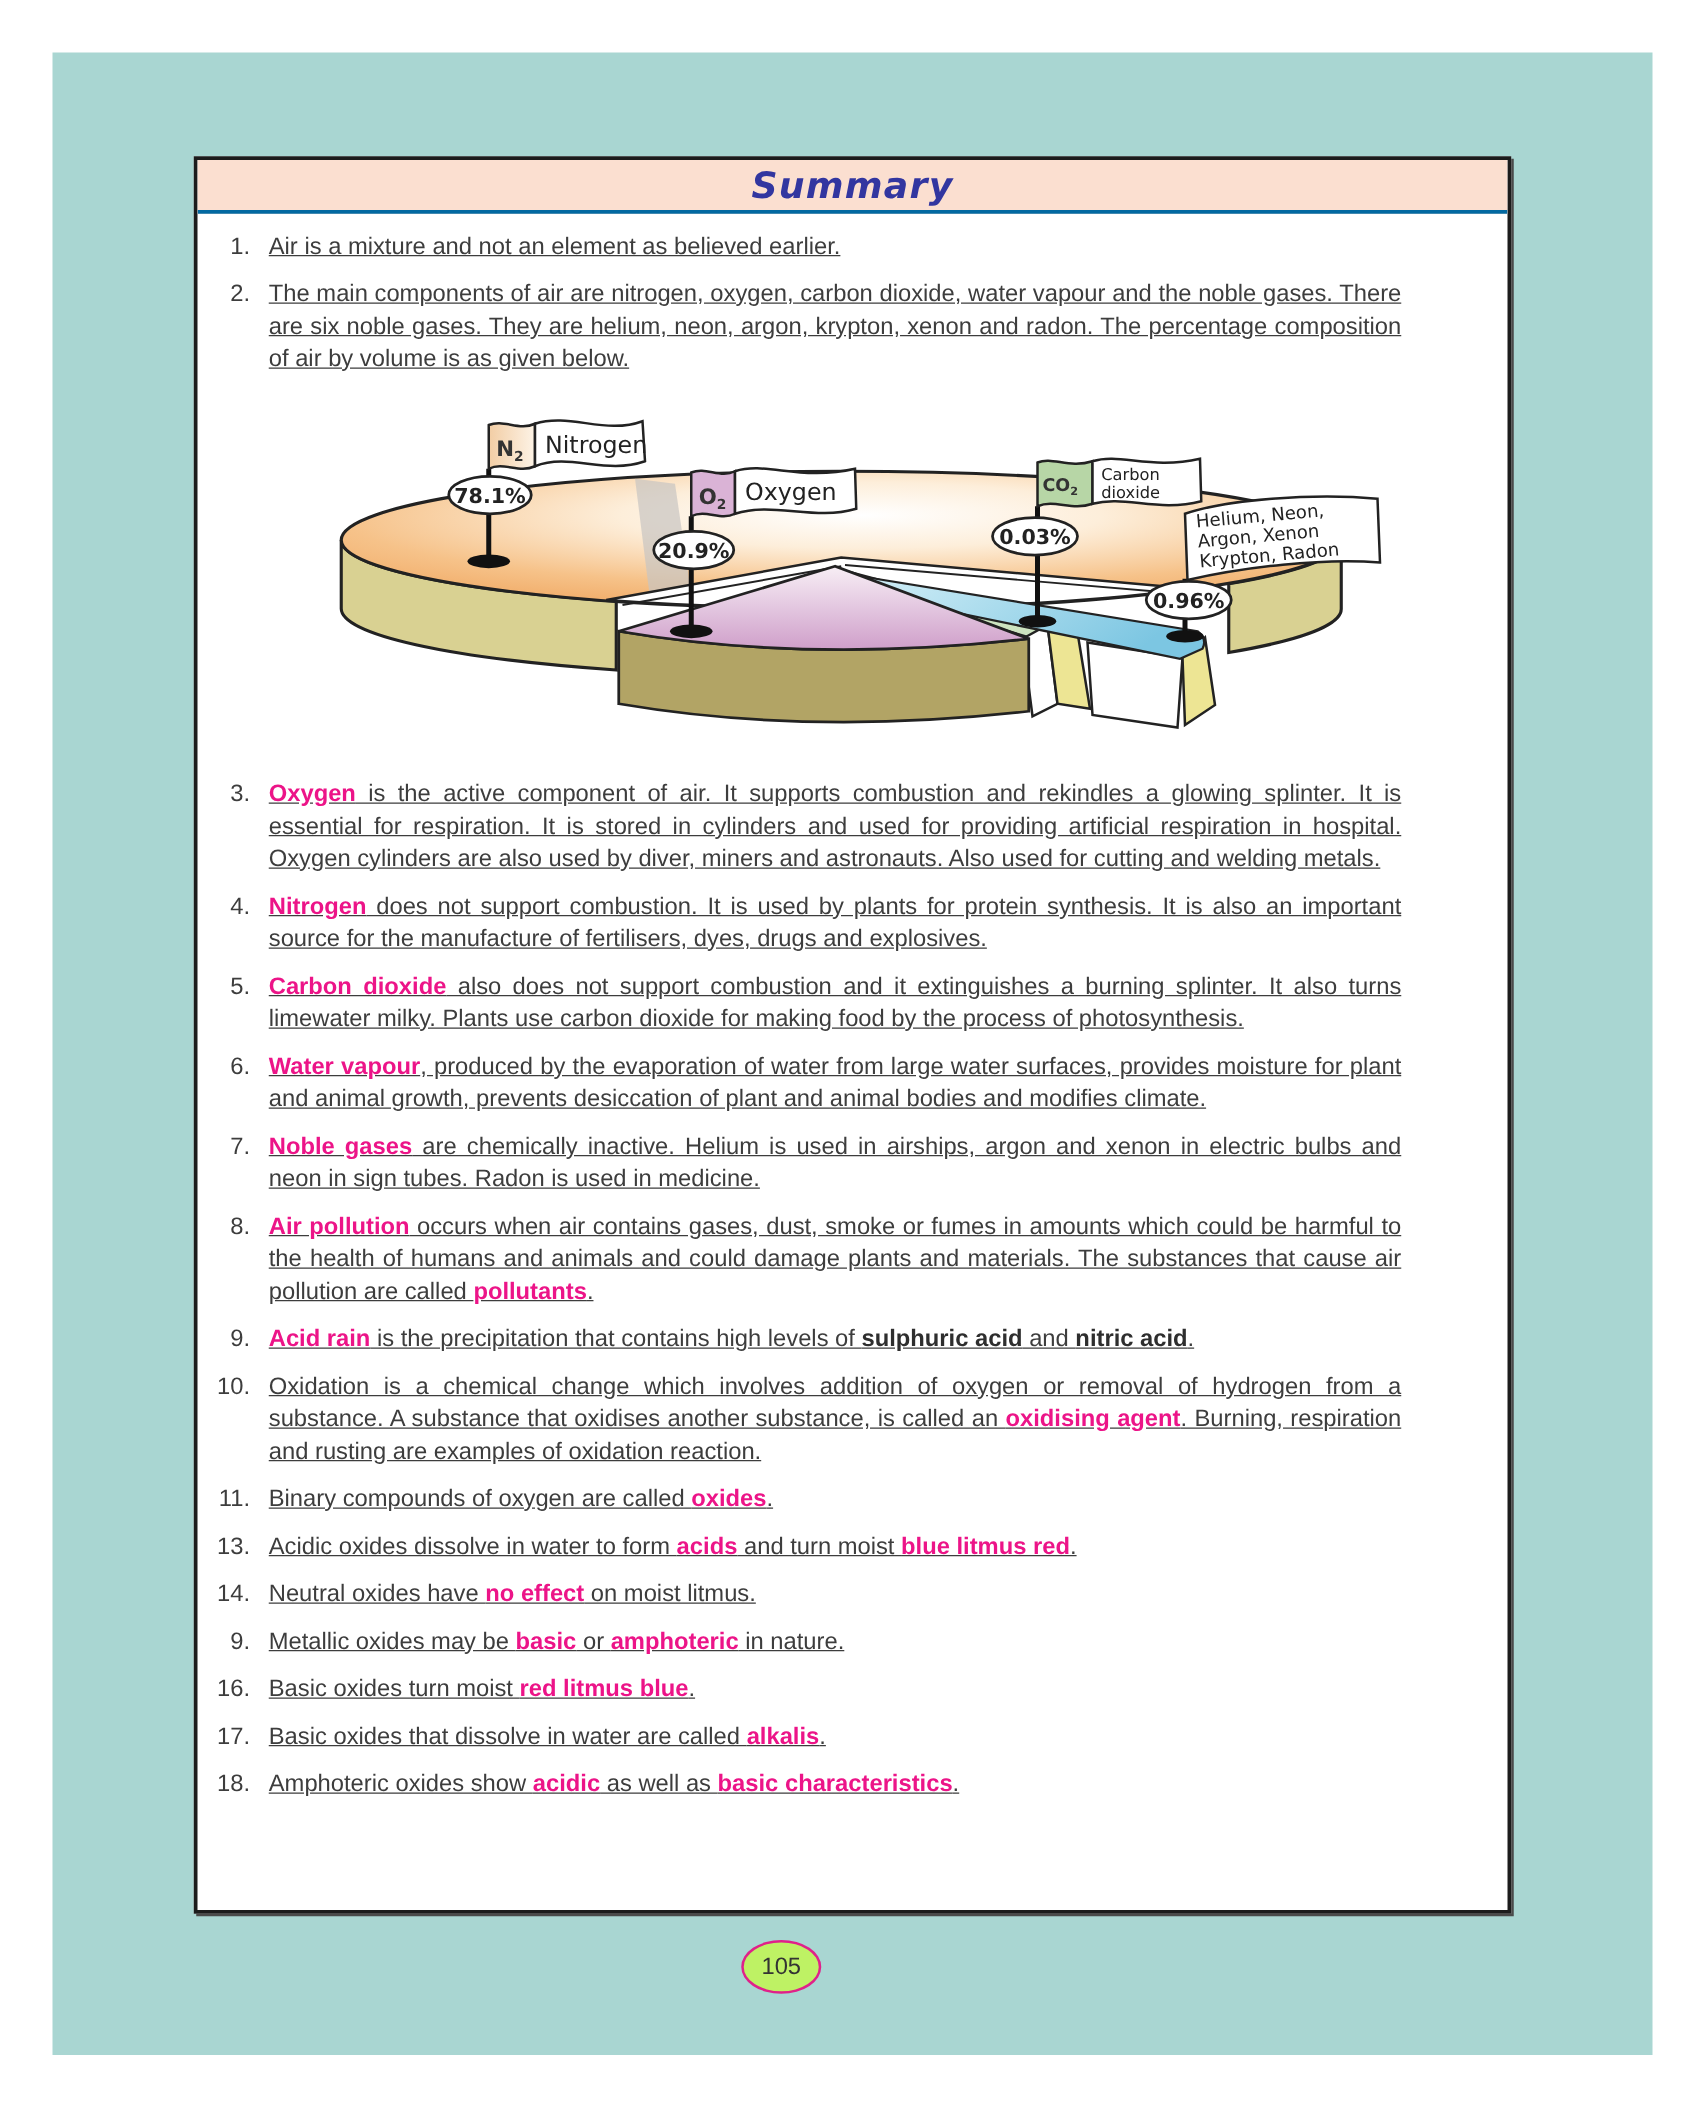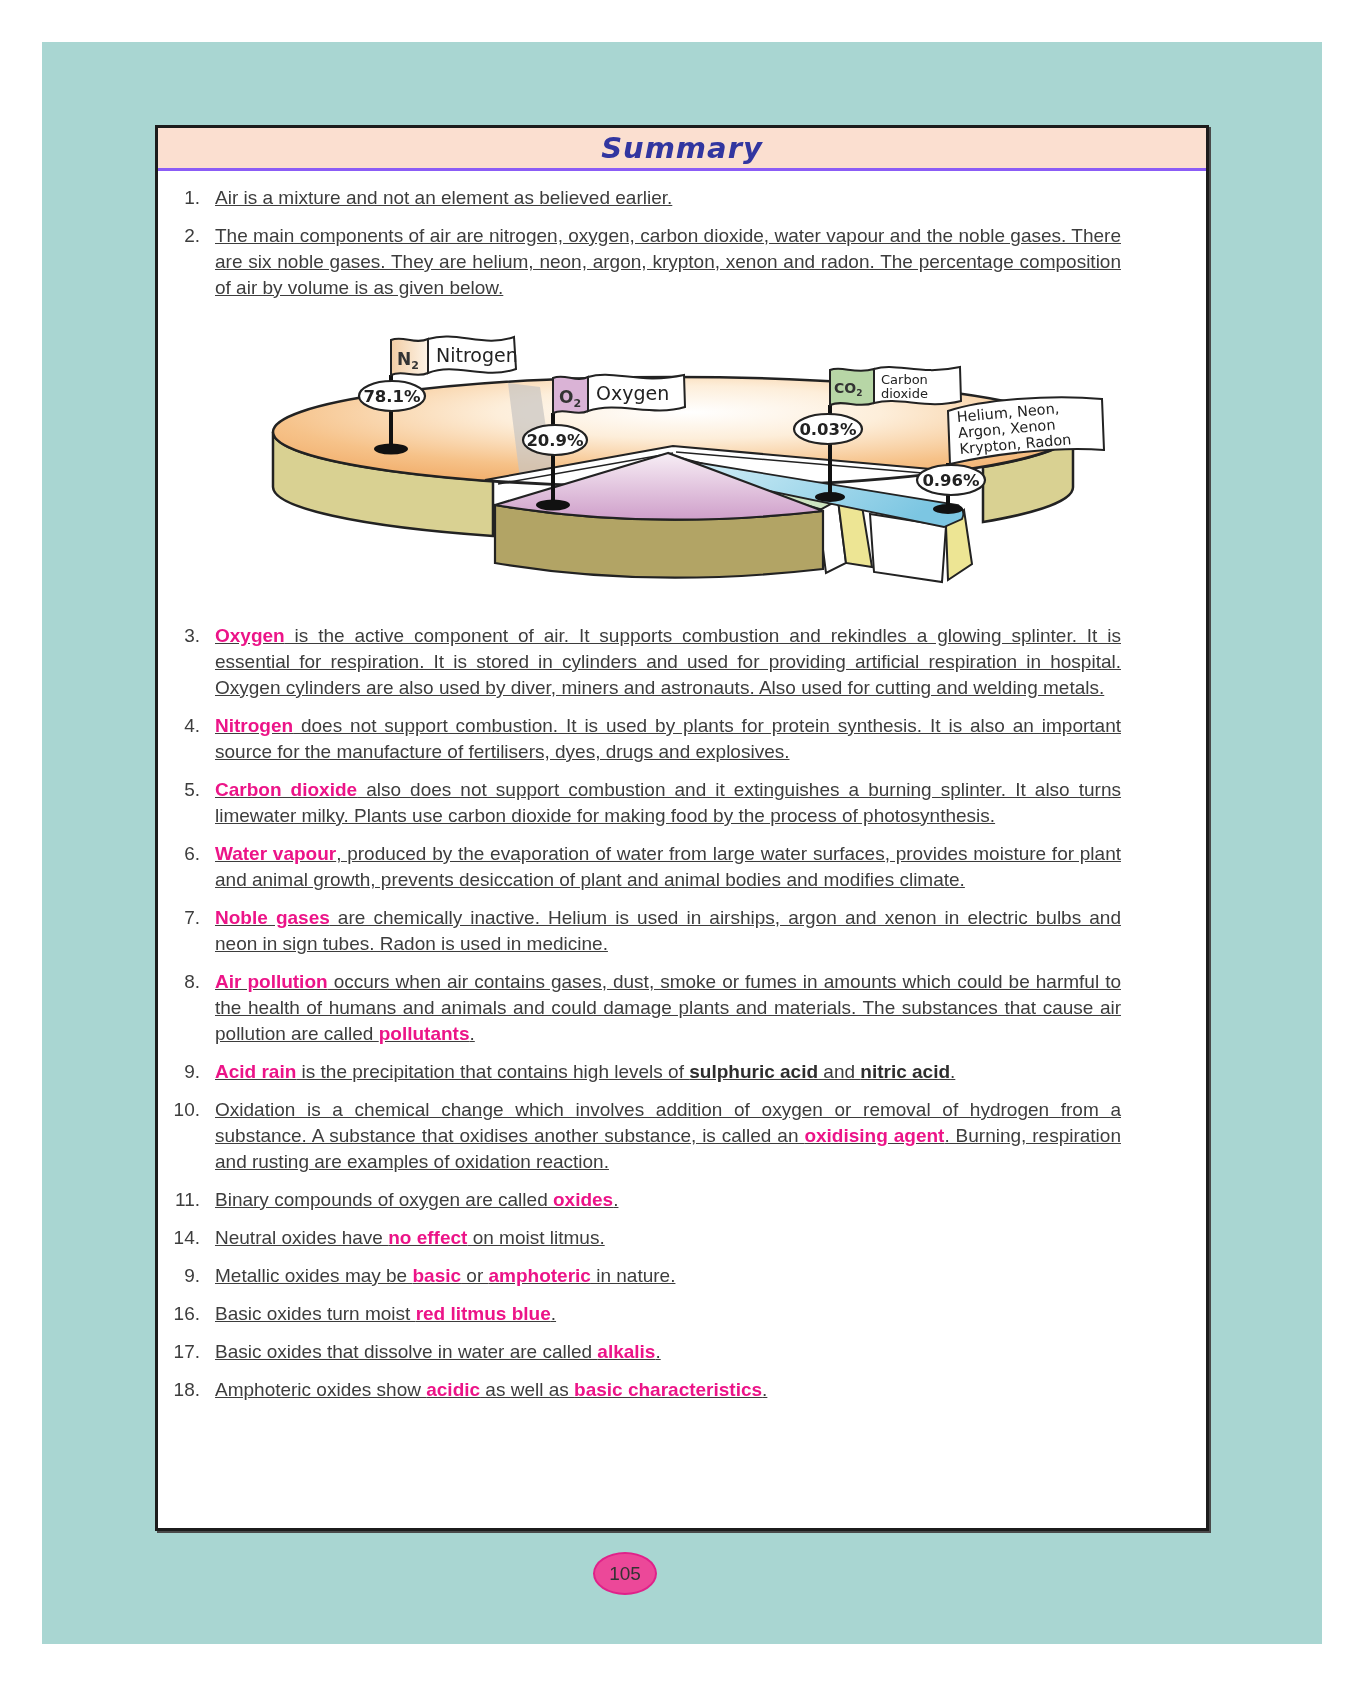--- a/index.html
+++ b/index.html
@@ -1,32 +1,32 @@
 <!DOCTYPE html>
 <html><head>
 <meta charset="utf-8">
 <style>
   html,body{margin:0;padding:0;background:#ffffff;}
   body{width:1366px;height:1690px;position:relative;font-family:"Liberation Sans",sans-serif;}
   .teal-bg{position:absolute;left:42px;top:42px;width:1280px;height:1602px;background:#a9d6d2;}
   .summary-box{position:absolute;left:155px;top:125px;width:1054px;height:1406px;background:#ffffff;
     border:3px solid #1c1c1c;box-sizing:border-box;box-shadow:2px 2px 0 #4a4a4a;overflow:hidden;}
-  .summary-header{height:40px;background:#fbdfd0;border-bottom:3px solid #8b5cf6;
+  .summary-header{height:40px;background:#fbdfd0;border-bottom:3px solid #0369a1;
     display:flex;align-items:center;justify-content:center;}
   .summary-title{font-family:"DejaVu Sans",sans-serif;font-size:29px;font-weight:bold;font-style:italic;
     color:#3236a0;letter-spacing:1px;}
   .content{padding:14px 85px 0 10px;}
   .item{display:flex;margin-bottom:12px;font-size:19px;line-height:26px;color:#3d3d3d;}
   .item .num{width:32px;text-align:right;flex:none;margin-right:15px;}
   .item .txt{flex:1;text-align:justify;text-decoration:underline;}
   .seg-n{color:#3d3d3d;}
   .seg-m{color:#ec1488;font-weight:bold;}
   .seg-b{color:#2e2e2e;font-weight:bold;margin-top:13px;}
   .chart-wrap{margin:4px 0 10px 90px;width:860px;height:300px;}
-  .page-oval{position:absolute;left:593px;top:1552px;width:60px;height:39px;background:#ec4899;
+  .page-oval{position:absolute;left:593px;top:1552px;width:60px;height:39px;background:#bef264;
     border:2px solid #e0218a;border-radius:50%;display:flex;align-items:center;justify-content:center;
     font-size:19px;color:#333333;}
   svg text{font-family:"DejaVu Sans",sans-serif;}
 </style>
 </head>
 <body>
 
 <div class="teal-bg"></div>
 
 <div class="summary-box">
@@ -190,20 +190,24 @@
   </div>
         <div class="item">
     <span class="num">10.</span>
     <span class="txt"><span class="seg-n">Oxidation is a chemical change which involves addition of  oxygen or removal of hydrogen from a substance. A substance that oxidises another substance, is called an </span><span class="seg-m">oxidising agent</span><span class="seg-n">. Burning, respiration and rusting are examples of oxidation reaction.</span></span>
   </div>
         <div class="item">
     <span class="num">11.</span>
     <span class="txt"><span class="seg-n">Binary compounds of oxygen are called </span><span class="seg-m">oxides</span><span class="seg-n">.</span></span>
   </div>
         <div class="item">
+    <span class="num">13.</span>
+    <span class="txt"><span class="seg-n">Acidic oxides dissolve in water to form </span><span class="seg-m">acids</span><span class="seg-n"> and turn moist </span><span class="seg-m">blue litmus red</span><span class="seg-n">.</span></span>
+  </div>
+        <div class="item">
     <span class="num">14.</span>
     <span class="txt"><span class="seg-n">Neutral oxides have </span><span class="seg-m">no effect</span><span class="seg-n"> on moist litmus.</span></span>
   </div>
         <div class="item">
     <span class="num">9.</span>
     <span class="txt"><span class="seg-n">Metallic oxides may be </span><span class="seg-m">basic</span><span class="seg-n"> or </span><span class="seg-m">amphoteric</span><span class="seg-n"> in nature.</span></span>
   </div>
         <div class="item">
     <span class="num">16.</span>
     <span class="txt"><span class="seg-n">Basic oxides turn moist </span><span class="seg-m">red litmus blue</span><span class="seg-n">.</span></span>

